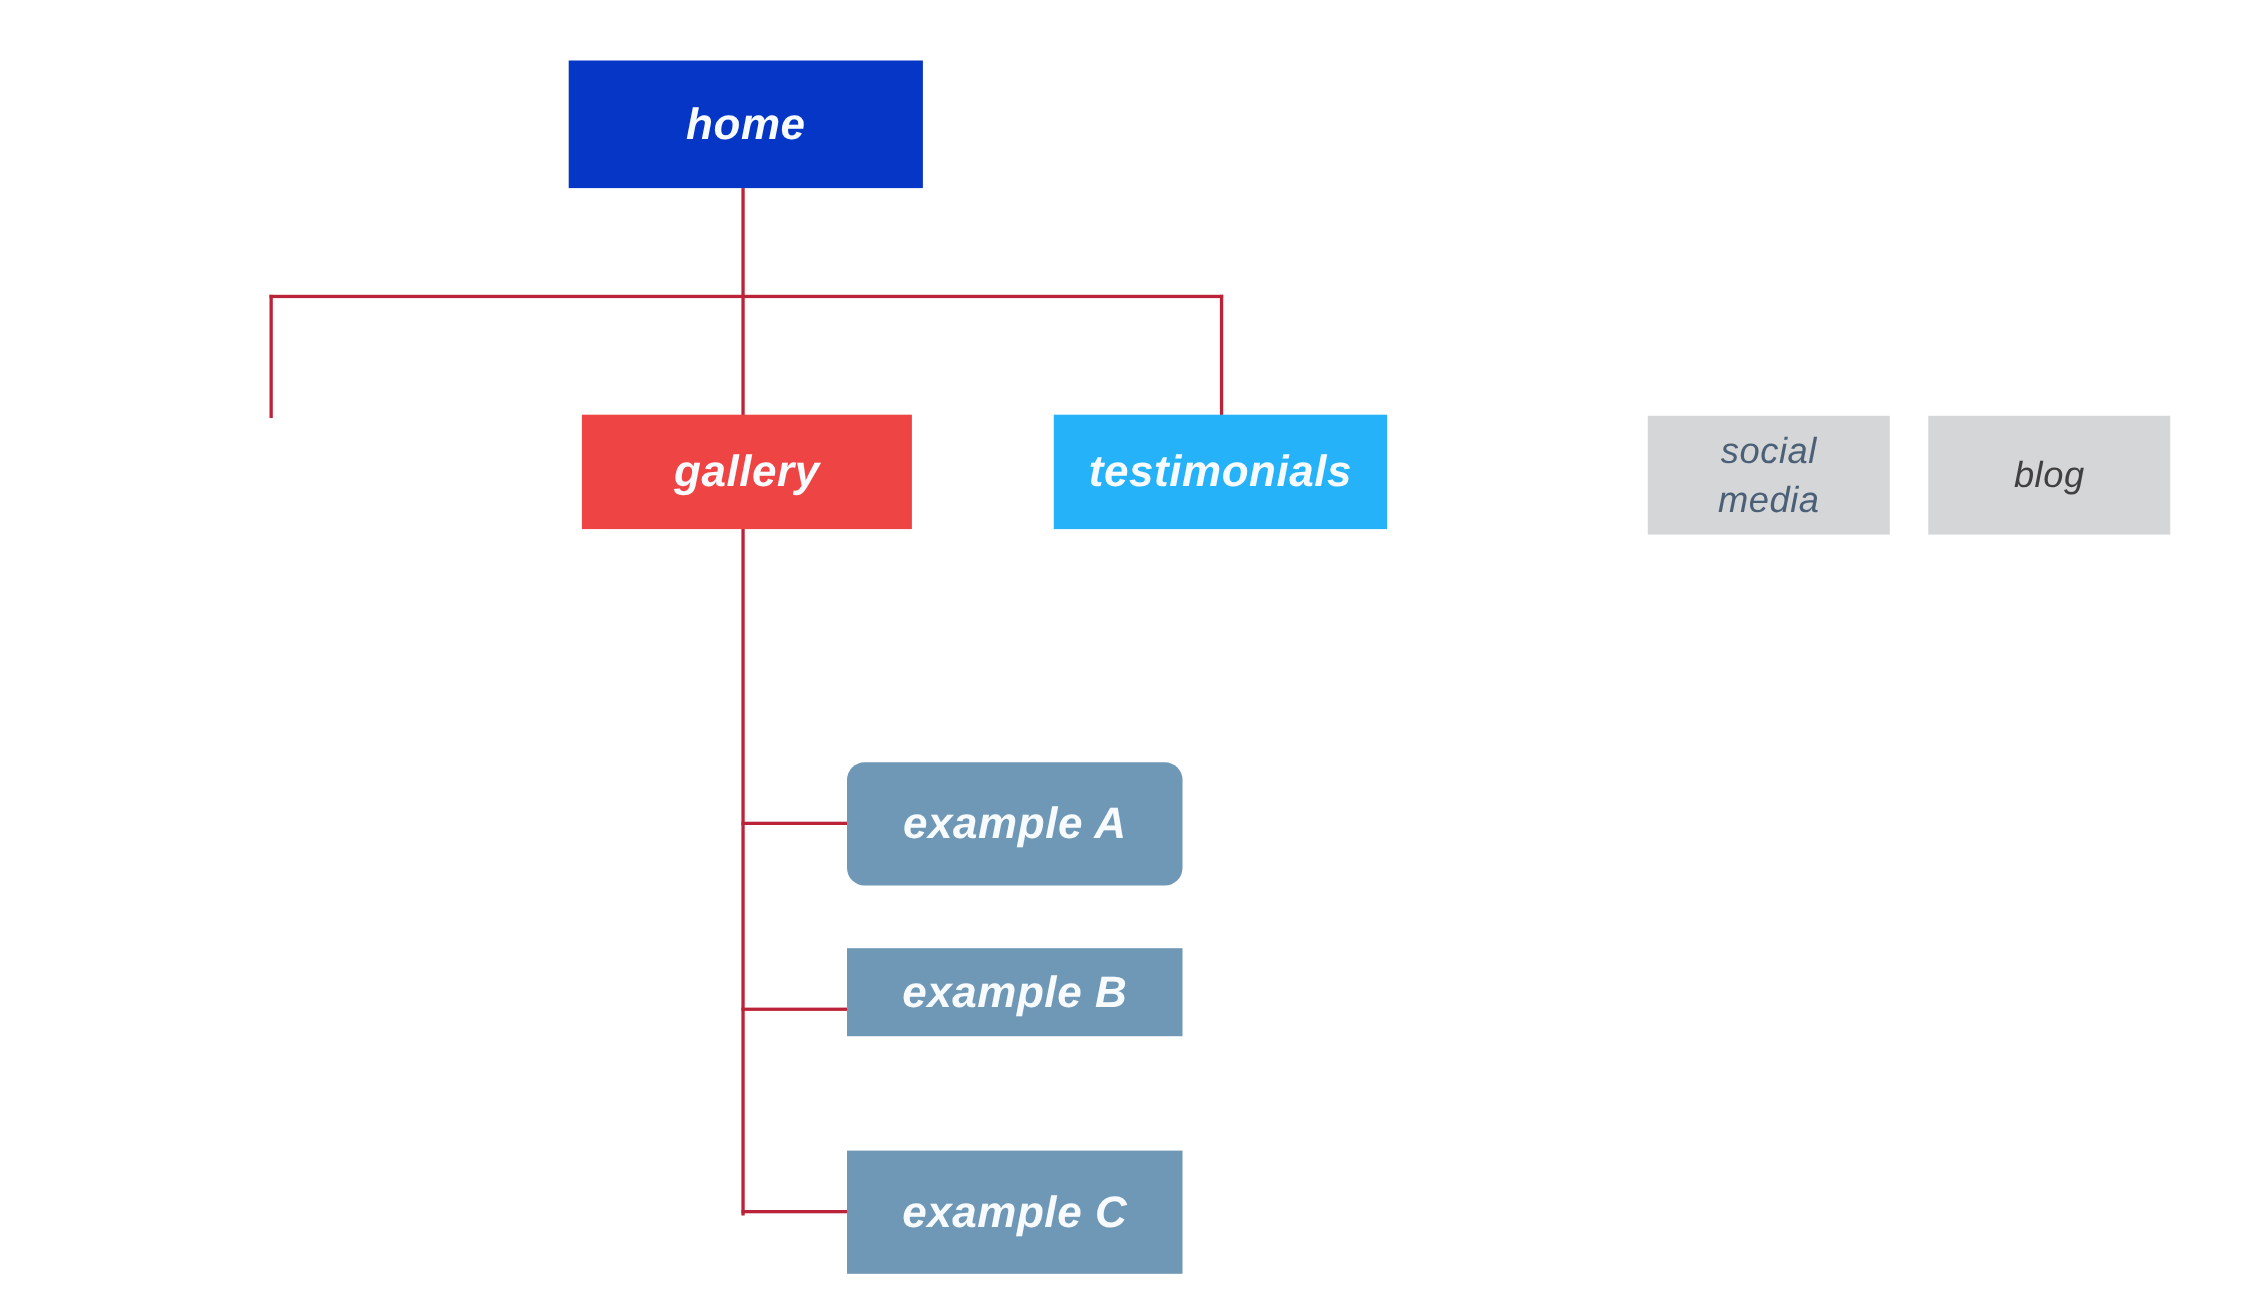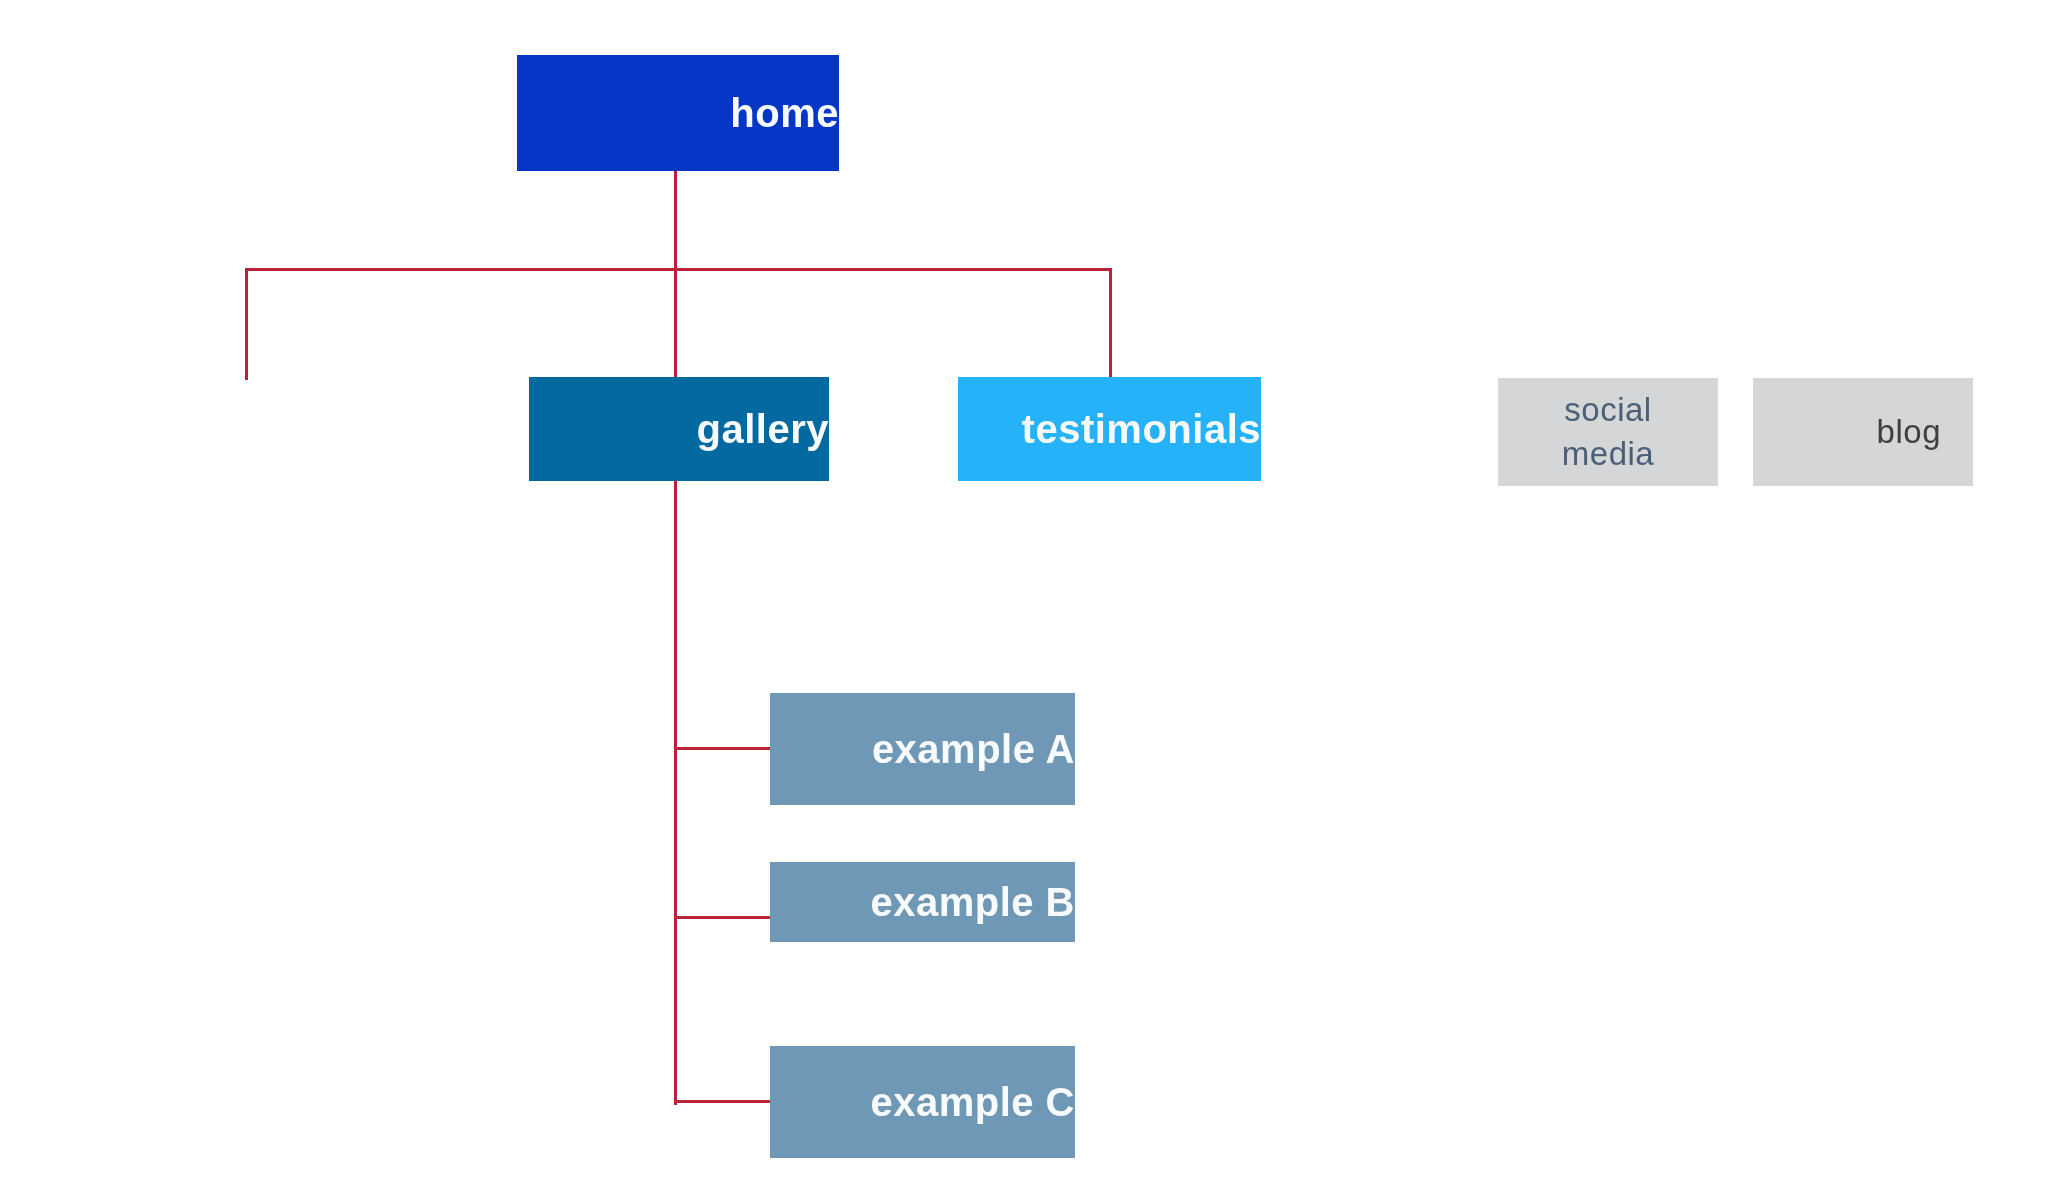--- a/index.html
+++ b/index.html
@@ -21,22 +21,23 @@
     background: #bb2438;
   }
   .edge.v { width: 3px; }
   .edge.h { height: 3px; }
 
   
   .node {
     position: absolute;
     display: flex;
     align-items: center;
-    justify-content: flex-end;
+    justify-content: center;
     text-align: center;
+    font-style: italic;
     letter-spacing: 0.5px;
     box-sizing: border-box;
   }
   .node .lbl { display: block; }
 
   .lvl0, .lvl1, .lvl2 {
     font-size: 40px;
     font-weight: 700;
   }
   .lvl-gray {
@@ -46,21 +47,21 @@
     padding: 0 32px;
   }
 
   
   #node-home         { left: 517px; top: 55px;  width: 322px; height: 116px; }
   #node-our-story    { left: 94px;  top: 377px; width: 305px; height: 104px; }
   #node-gallery      { left: 529px; top: 377px; width: 300px; height: 104px; }
   #node-testimonials { left: 958px; top: 377px; width: 303px; height: 104px; }
   #node-social-media { left: 1498px;top: 378px; width: 220px; height: 108px; }
   #node-blog         { left: 1753px;top: 378px; width: 220px; height: 108px; }
-  #node-example-a    { left: 770px; top: 693px; width: 305px; height: 112px; }
+  #node-example-a    { left: 770px; top: 693px; width: 305px; height: 112px; border-radius: 16px; }
   #node-example-b    { left: 770px; top: 862px; width: 305px; height: 80px; }
   #node-example-c    { left: 770px; top: 1046px;width: 305px; height: 112px; }
 
   #edge-home-stem          { left: 674px;  top: 171px; height: 100px; }
   #edge-level1-bus         { left: 245px;  top: 268px; width: 867px;  }
   #edge-drop-our-story     { left: 245px;  top: 268px; height: 112px; }
   #edge-gallery-spine      { left: 674px;  top: 268px; height: 837px; }
   #edge-drop-testimonials  { left: 1109px; top: 268px; height: 112px; }
   #edge-branch-example-a   { left: 674px;  top: 747px;  width: 98px; }
   #edge-branch-example-b   { left: 674px;  top: 916px;  width: 98px; }
@@ -78,21 +79,21 @@
   <div class="edge v" id="edge-drop-testimonials" style="background: rgb(187, 36, 56);"></div>
   <div class="edge h" id="edge-branch-example-a" style="background: rgb(187, 36, 56);"></div>
   <div class="edge h" id="edge-branch-example-b" style="background: rgb(187, 36, 56);"></div>
   <div class="edge h" id="edge-branch-example-c" style="background: rgb(187, 36, 56);"></div>
 
   <div class="node lvl0" id="node-home" style="background: rgb(6, 54, 198); color: rgb(248, 251, 253);">
     <span class="lbl">home</span>
   </div>
 
 
-  <div class="node lvl1" id="node-gallery" style="background: #0369a1; color: rgb(248, 251, 253);">
+  <div class="node lvl1" id="node-gallery" style="background: #ef4444; color: rgb(248, 251, 253);">
     <span class="lbl">gallery</span>
   </div>
 
   <div class="node lvl-gray" id="node-social-media" style="background: rgb(213, 214, 215); color: rgb(75, 96, 118);">
     <span class="lbl">social media</span>
   </div>
 
   <div class="node lvl1" id="node-testimonials" style="background: rgb(37, 178, 248); color: rgb(248, 251, 253);">
     <span class="lbl">testimonials</span>
   </div>

